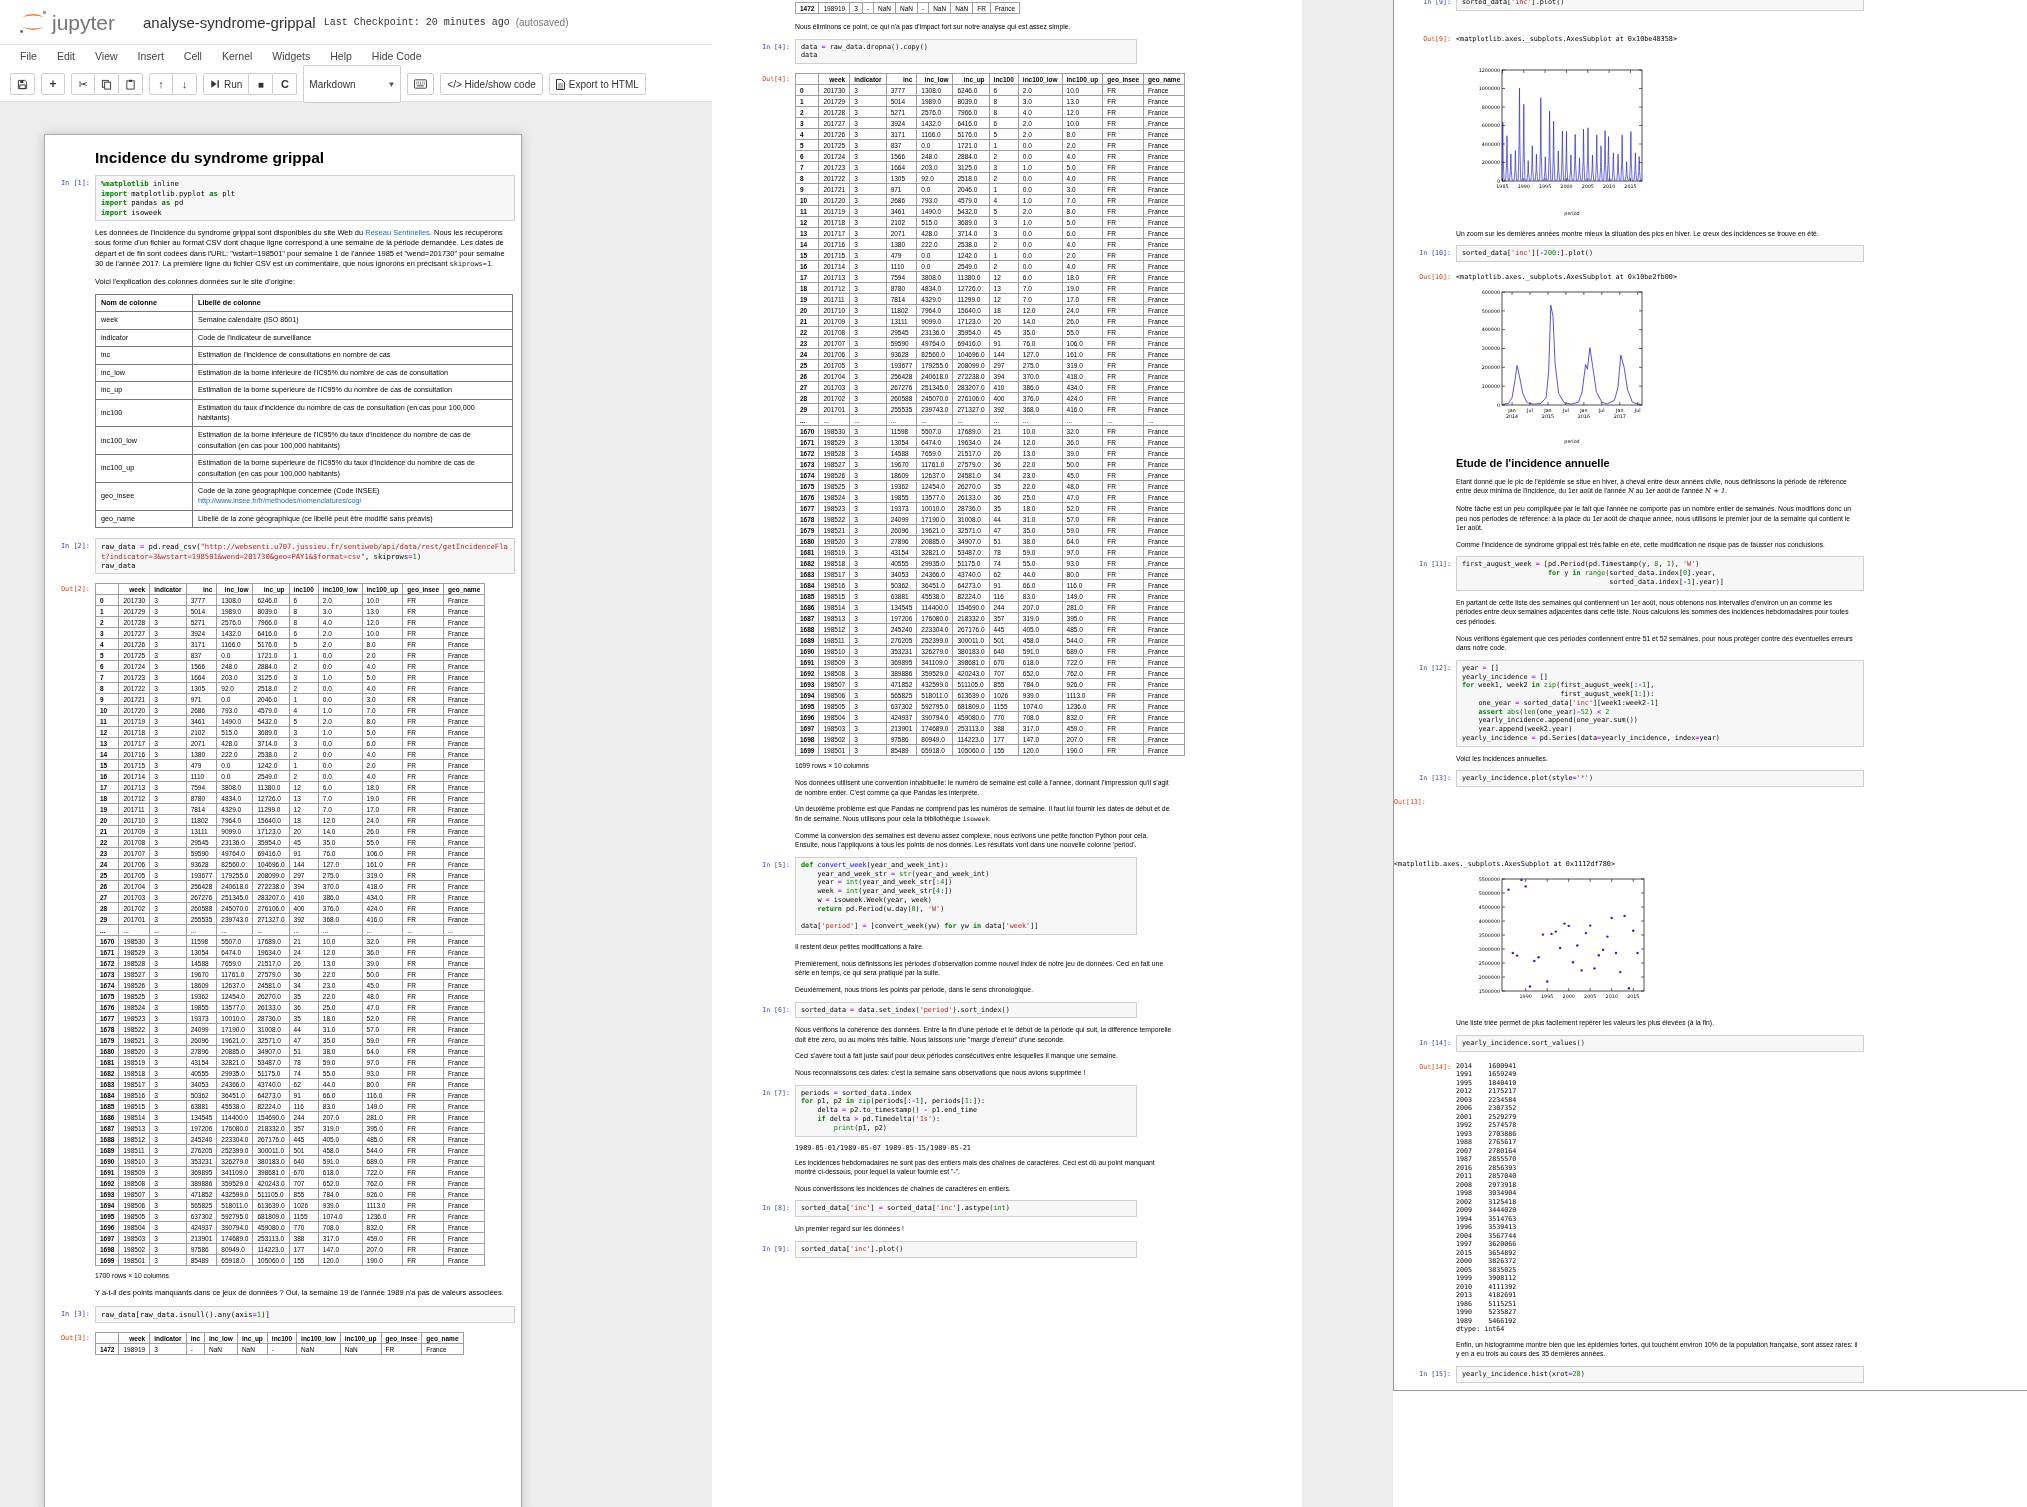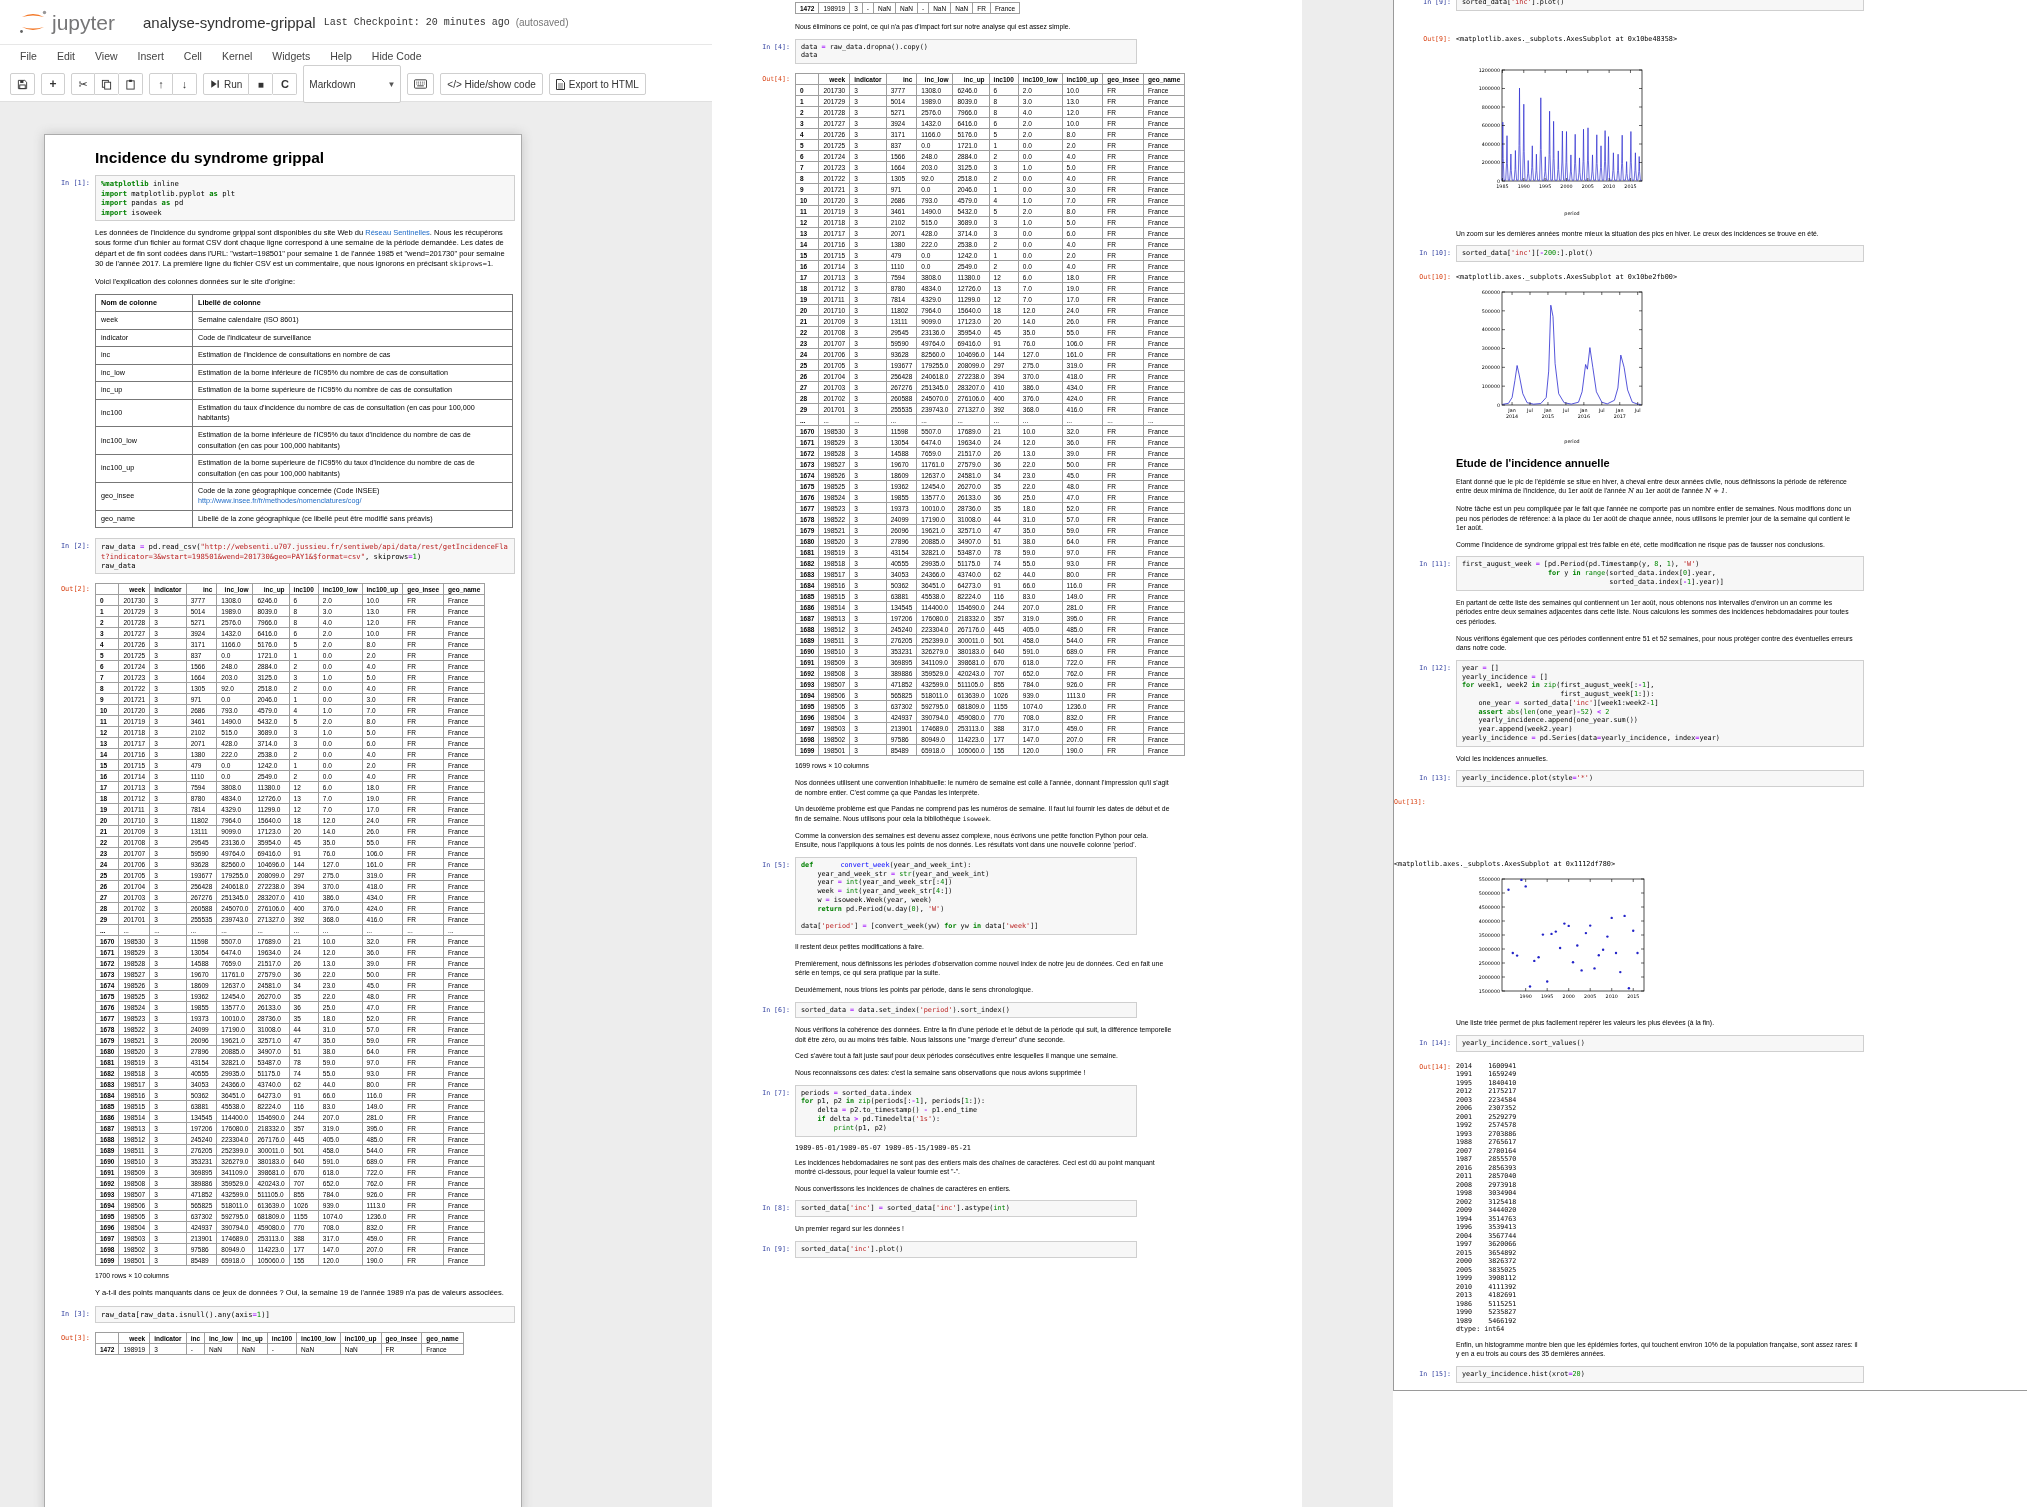--- a/index.html
+++ b/index.html
@@ -49,21 +49,21 @@
   .colright .prompt{flex:0 0 62px;font-size:6.6px;padding-top:4px;}
   .inputarea{border:1px solid #cfcfcf;background:#f7f7f7;padding:3px 5px;flex:1;}
   .pleft .inputarea{margin-right:6px;}
   .colmid .inputarea{max-width:330px;}
   .colright .inputarea{max-width:396px;}
   .inputarea pre{margin:0;font-family:"DejaVu Sans Mono","Liberation Mono",monospace;
     white-space:pre-wrap;word-break:break-all;}
   .pleft .inputarea pre{font-size:7.2px;line-height:9.4px;}
   .colmid .inputarea pre,.colright .inputarea pre{font-size:6.8px;line-height:8.8px;}
   .k{color:#008000;font-weight:bold;} .b{color:#008000;} .s{color:#ba2121;}
-  .n{color:#080;} .o{color:#aa22ff;font-weight:bold;} .f{color:#00f;margin-left:23px;}
+  .n{color:#080;} .o{color:#aa22ff;font-weight:bold;} .f{color:#00f;}
   .md{margin:6px 0;}
   .pleft .md{margin-left:50px;margin-right:8px;font-size:7.5px;line-height:10.4px;}
   .colmid .md{margin-left:83px;max-width:378px;font-size:6.8px;line-height:9.6px;}
   .colright .md{margin-left:62px;max-width:404px;font-size:6.8px;line-height:9.6px;}
   .md p{margin:0 0 7px 0;}
   .md h1{font-size:15.5px;margin:4px 0 12px 0;font-weight:bold;}
   .md h2{font-size:11px;margin:10px 0 8px 0;font-weight:bold;}
   .md code{font-family:"DejaVu Sans Mono","Liberation Mono",monospace;font-size:0.92em;color:#111;}
   .lnk{color:#1e6bc6;cursor:pointer;}
   .math{font-family:"DejaVu Serif","Liberation Serif",serif;font-style:italic;}

